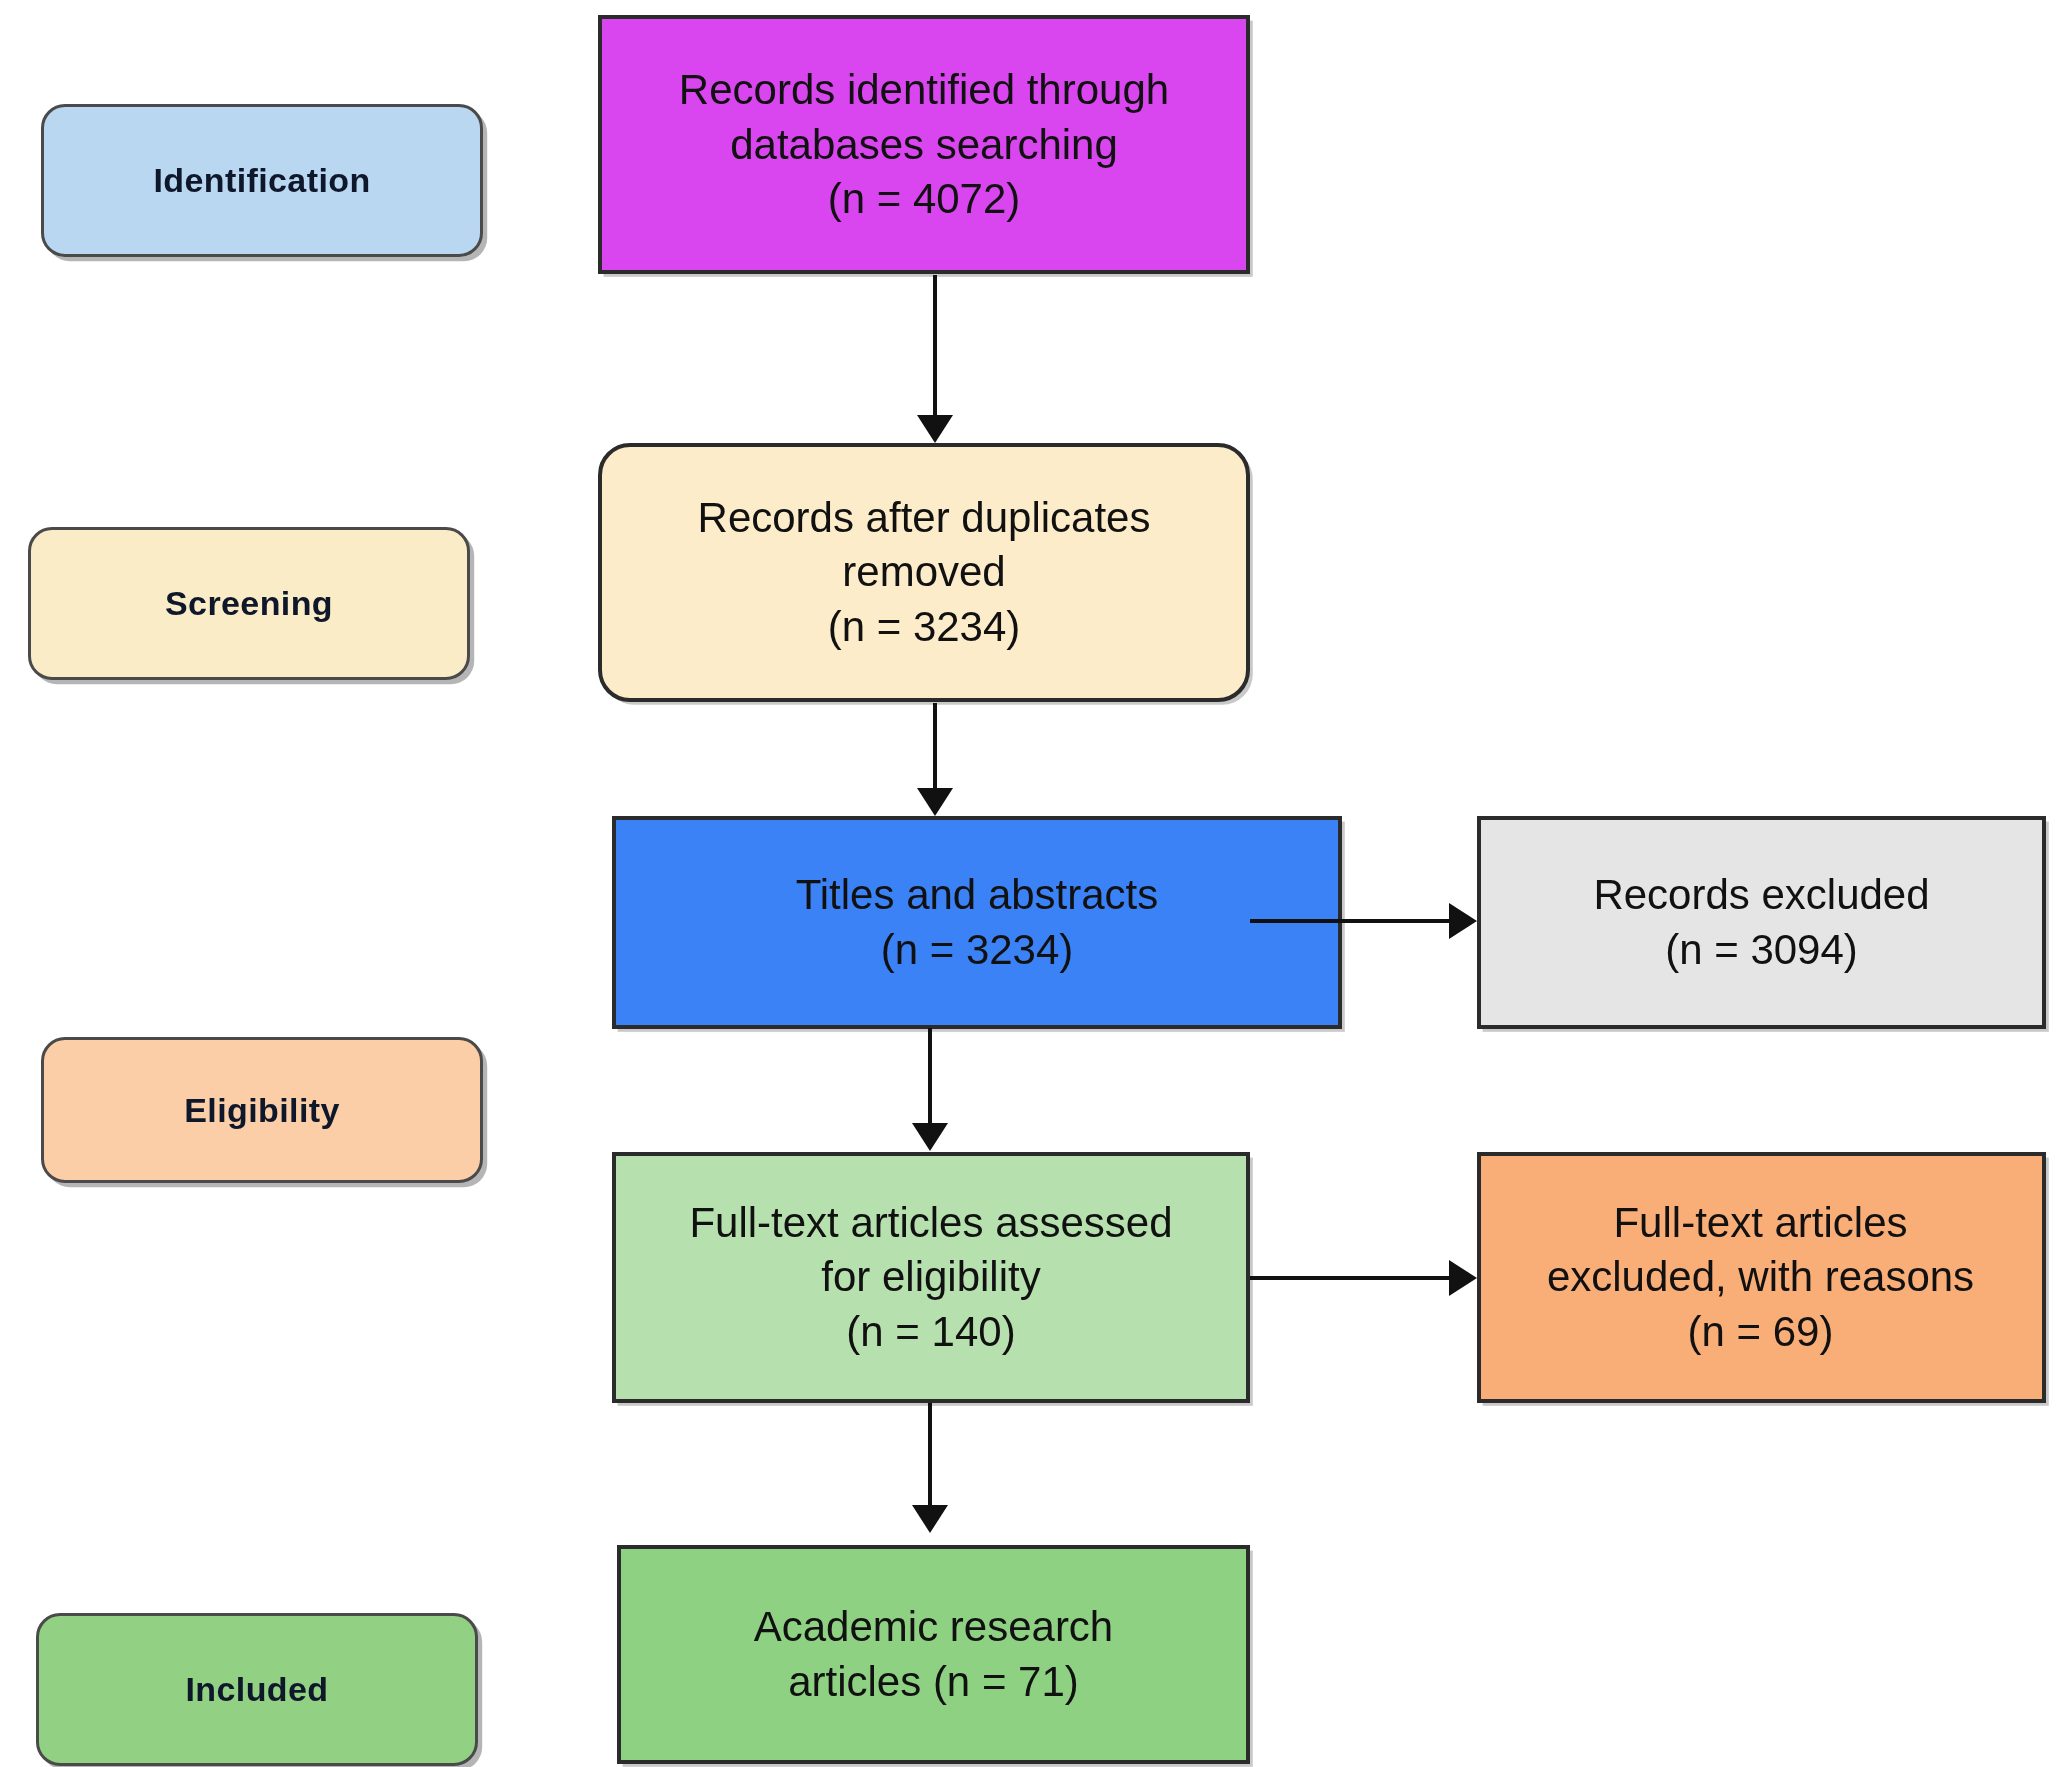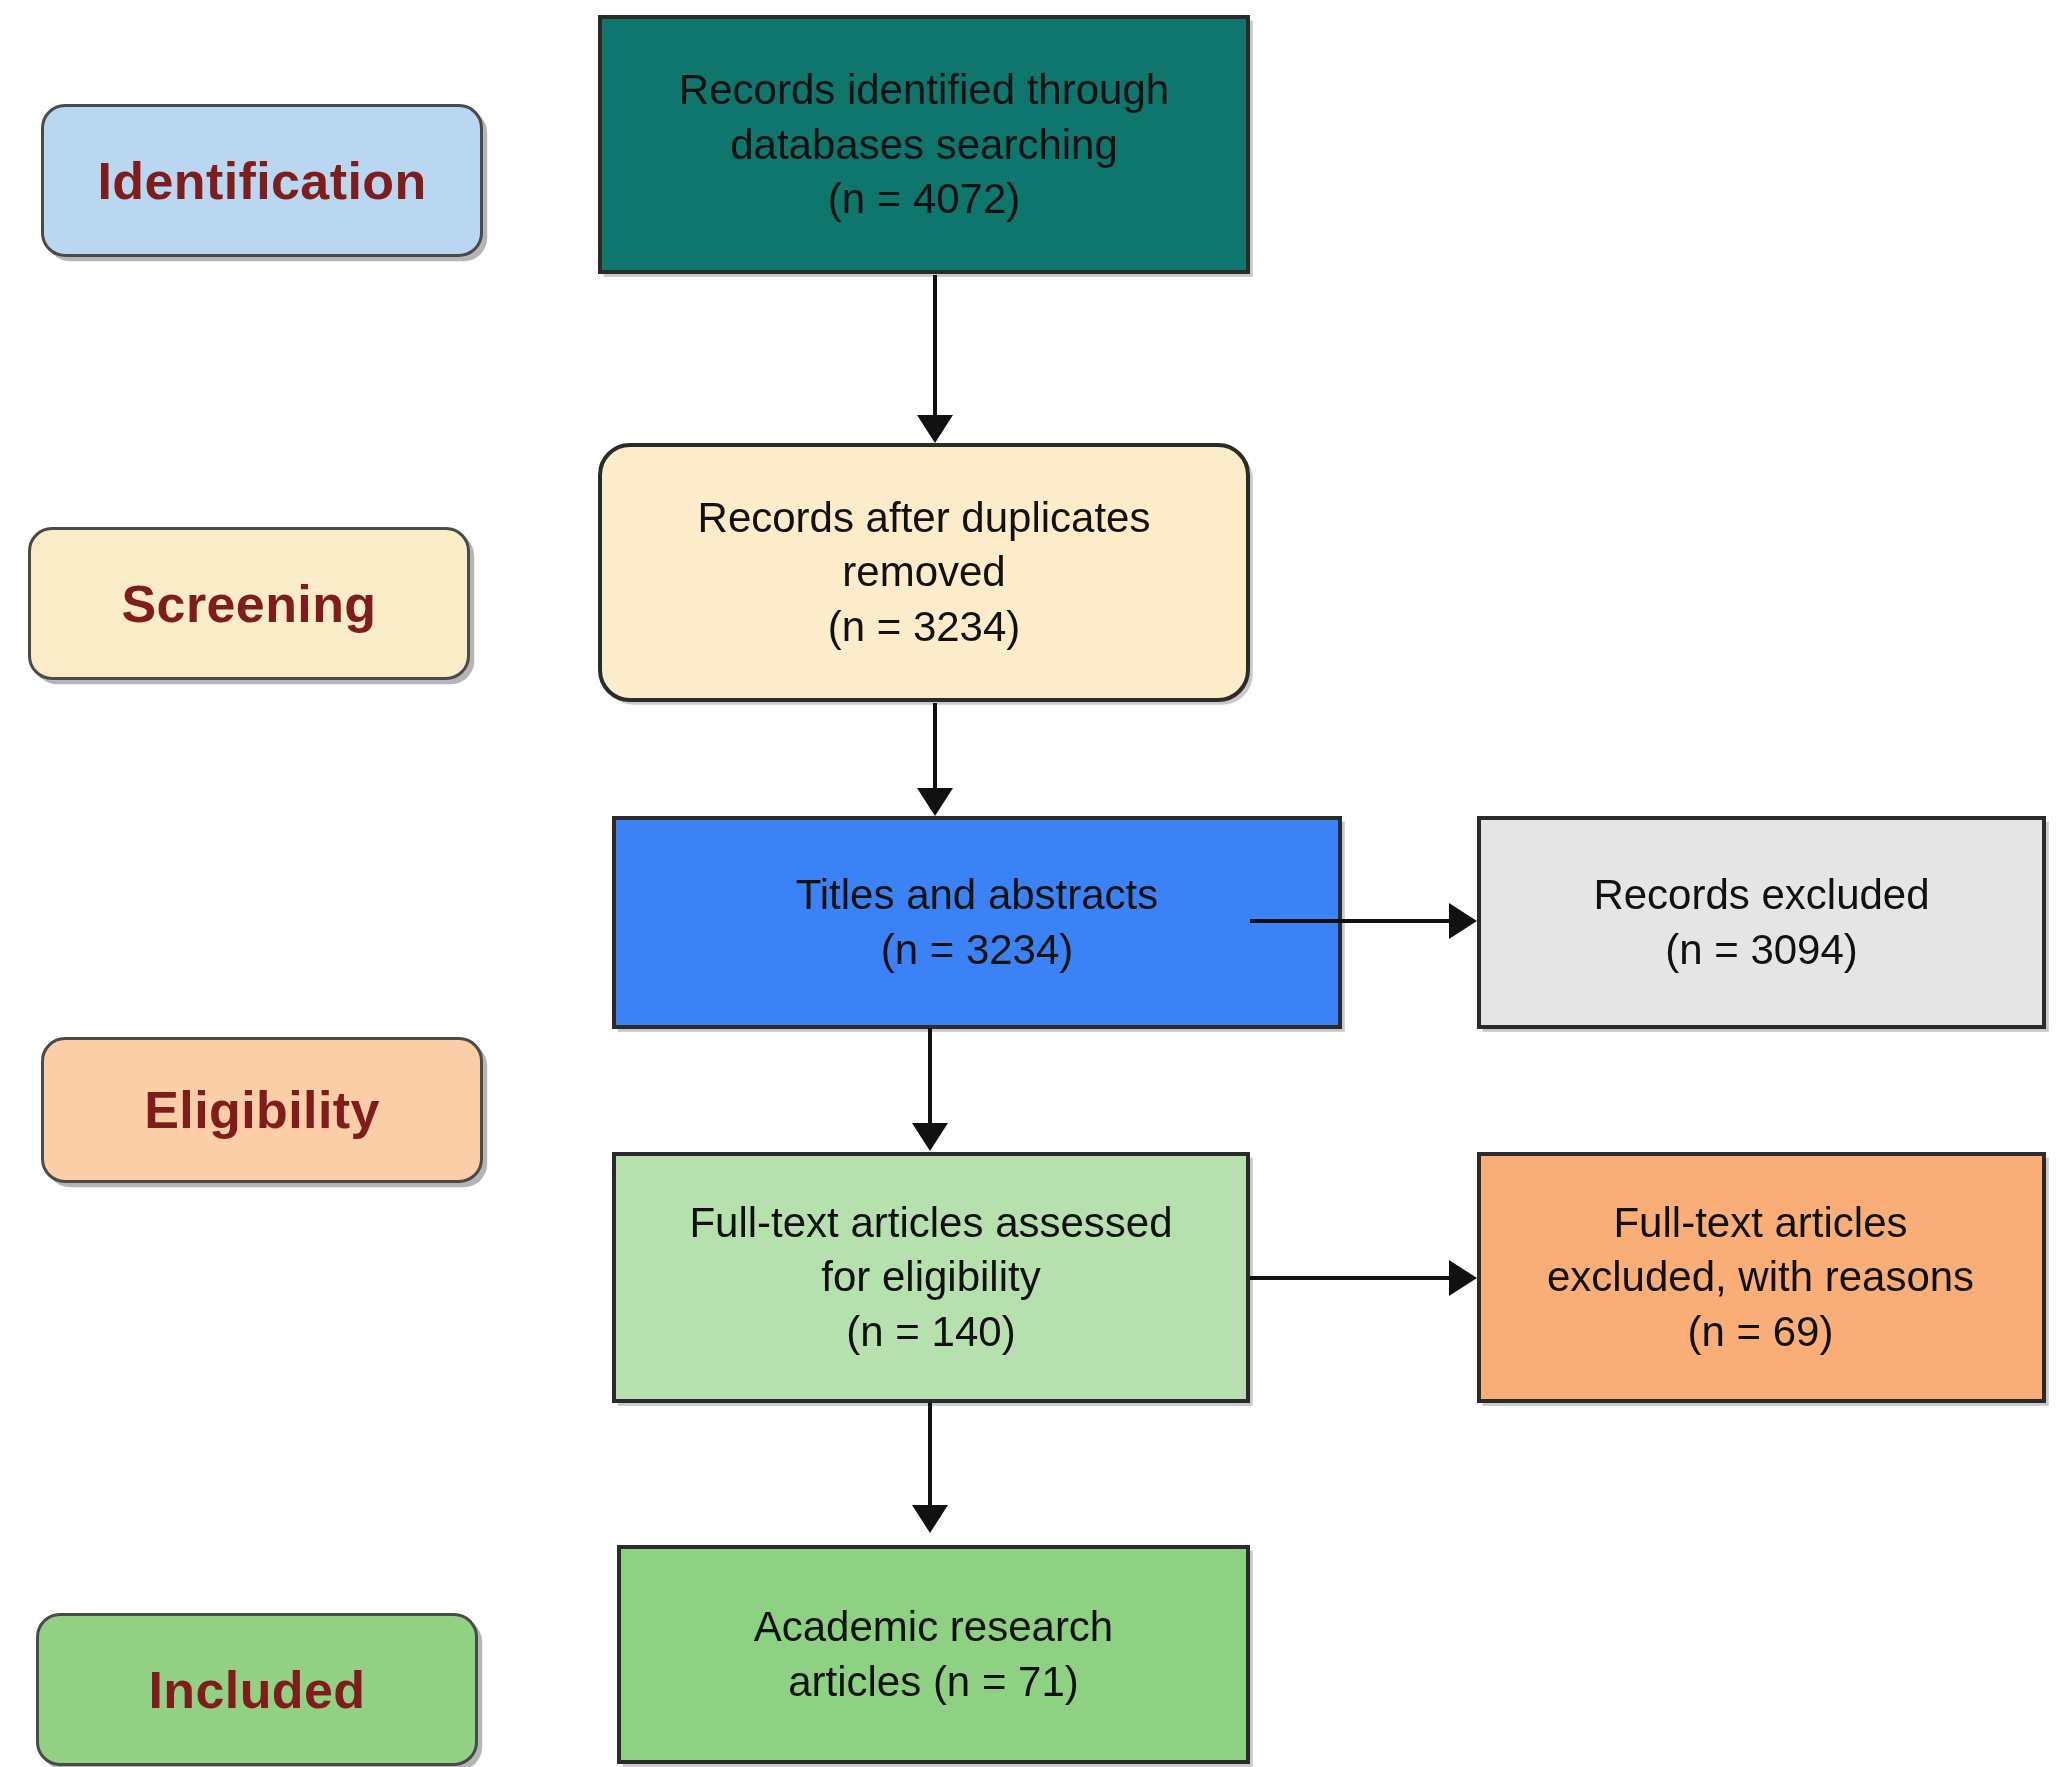--- a/index.html
+++ b/index.html
@@ -12,22 +12,22 @@
   }
   
   .stage-pill{
     position:absolute;
     border:3.5px solid #4a4a4a;
     border-radius:24px;
     box-shadow:4.9px 4.9px 0 -0.7px rgba(90,90,90,.45);
     display:flex;align-items:center;justify-content:center;
     box-sizing:border-box;
     font-weight:bold;
-    font-size:52px;
-    color:#7f1d1d;
+    font-size:34px;
+    color:#0f172a;
     letter-spacing:0.4px;
     text-align:center;
   }
   
   .flow-box{
     position:absolute;
     border:4.2px solid #2b2b2b;
     box-sizing:border-box;
     display:flex;align-items:center;justify-content:center;
     box-shadow:4.2px 4.2px 0 -1.4px rgba(120,120,120,.40);
@@ -80,21 +80,21 @@
   </div>
 
   <div class="stage-pill" style="left:41px;top:1037px;width:442px;height:146px;background:#fbcea8;">
     <span>Eligibility</span>
   </div>
 
   <div class="stage-pill" style="left:36px;top:1613px;width:442px;height:153px;background:#92d184;">
     <span>Included</span>
   </div>
 
-  <div class="flow-box" style="left:598px;top:15.4px;width:652px;height:259px;background:#0f766e;">
+  <div class="flow-box" style="left:598px;top:15.4px;width:652px;height:259px;background:#d946ef;">
     <span class="box-text">Records identified through
 databases searching
 (n = 4072)</span>
   </div>
 
   <div class="flow-box" style="left:598px;top:443px;width:652px;height:259px;background:#fcecca;border-radius:32px;">
     <span class="box-text">Records after duplicates
 removed
 (n = 3234)</span>
   </div>

